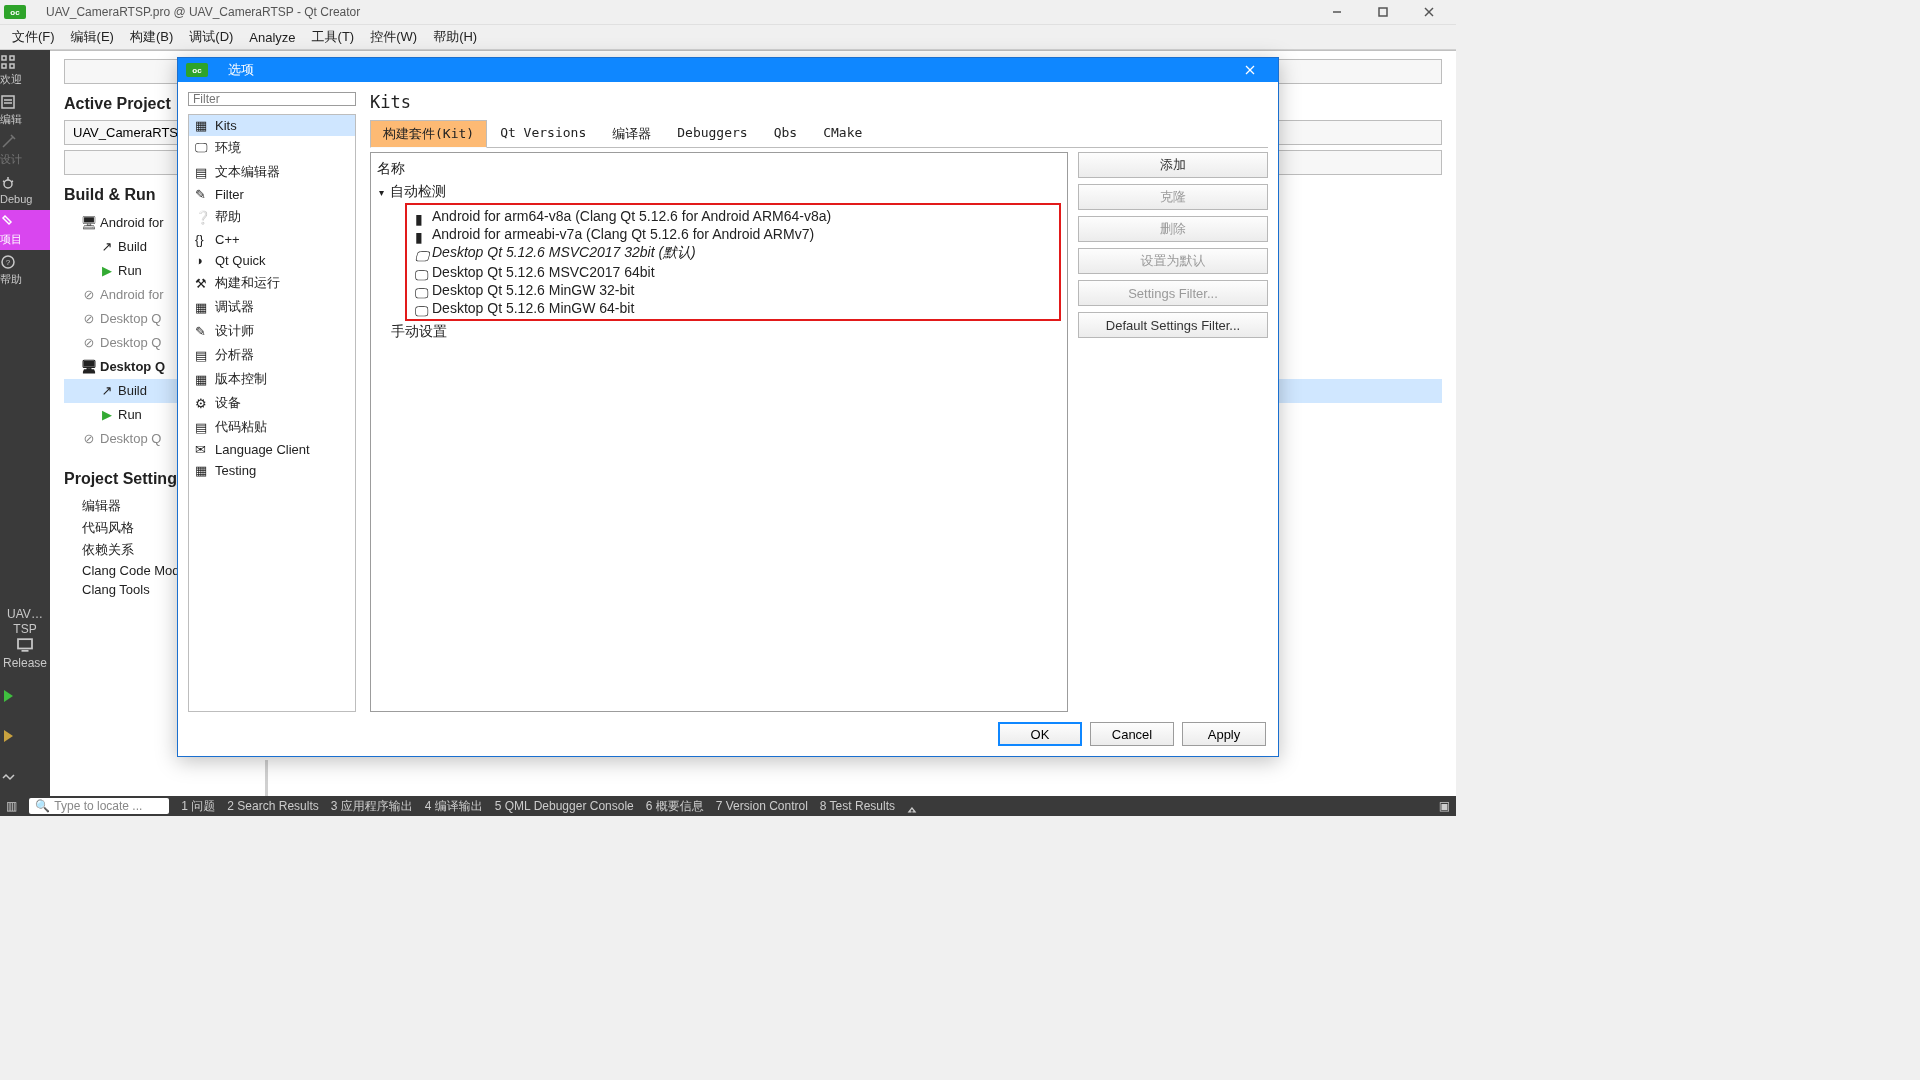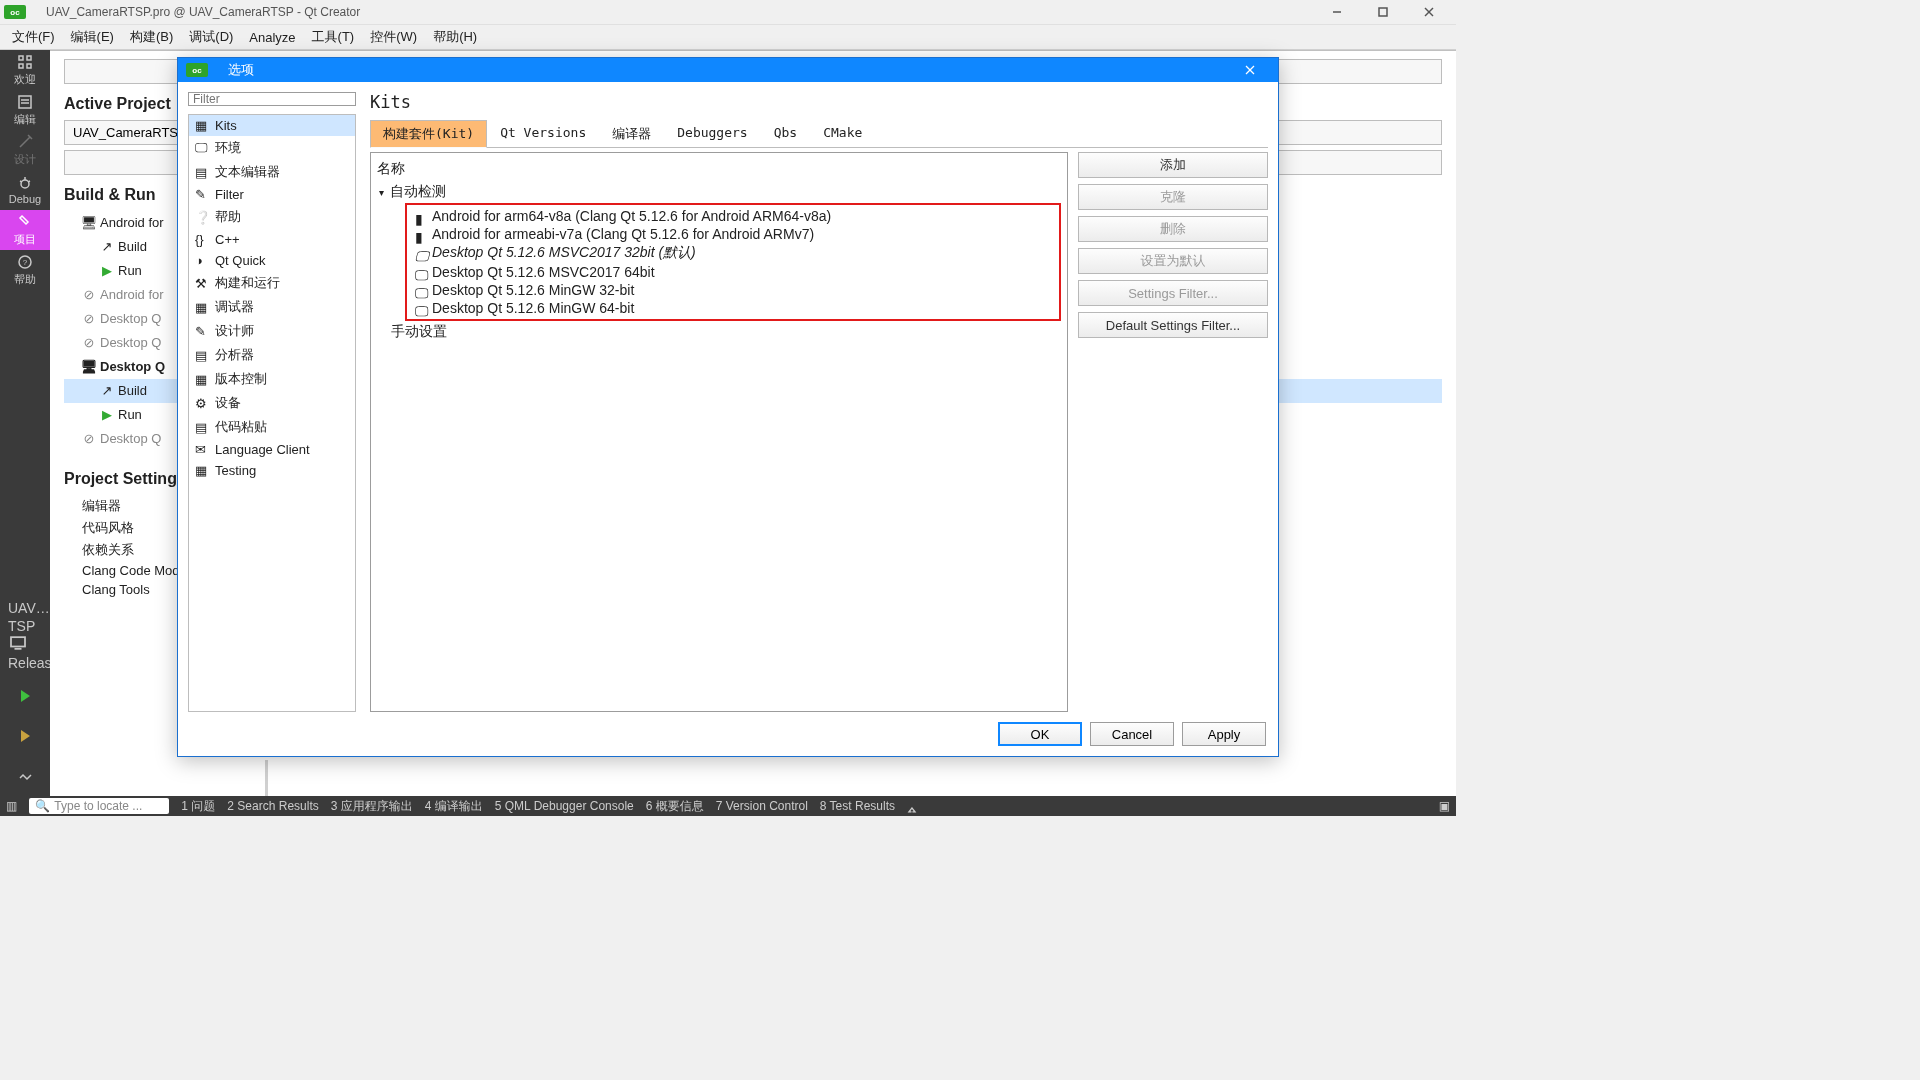--- a/index.html
+++ b/index.html
@@ -14,25 +14,25 @@
 
 
 .menubar { height:25px; background:#f0f0f0; display:flex; align-items:center; padding-left:4px; border-bottom:1px solid #d0d0d0; }
 .menubar span { padding:2px 8px; font-size:13px; }
 
 
 .workspace { display:flex; height:calc(100% - 50px - 20px); }
 
 
 .iconstrip { width:50px; background:#3a3a3a; display:flex; flex-direction:column; color:#c8c8c8; }
-.is-item { height:40px; display:flex; flex-direction:column; align-items:center; justify-content:center; font-size:11px; gap:2px; }
+.is-item { height:40px; display:flex; flex-direction:column; align-items:flex-start; justify-content:center; font-size:11px; gap:2px; }
 .is-item svg { width:16px; height:16px; }
 .is-item.active { background:#d946ef; color:#fff; }
 .is-spacer { flex:1; }
-.is-bottom { font-size:14px; text-align:left; padding:4px 8px; line-height:1.3; }
+.is-bottom { font-size:12px; text-align:center; padding:4px 0; line-height:1.3; }
 
 
 .projpage { flex:1; background:#fff; padding:8px 14px; display:flex; flex-direction:column; gap:5px; border-top:1px solid #c0c0c0; }
 .projpage button.wide { background:#f7f7f7; border:1px solid #bdbdbd; font-size:13px; padding:4px 8px; text-align:center; }
 .projpage h3 { font-size:16px; font-weight:bold; margin:6px 0 2px; }
 .projtree { font-size:13px; line-height:24px; }
 .pt-row { display:flex; align-items:center; gap:4px; white-space:nowrap; }
 .pt-row.sel { background:#d0e7ff; }
 .pt-row .ico { width:14px; display:inline-flex; justify-content:center; }
 .pt-ind1 { padding-left:18px; }

